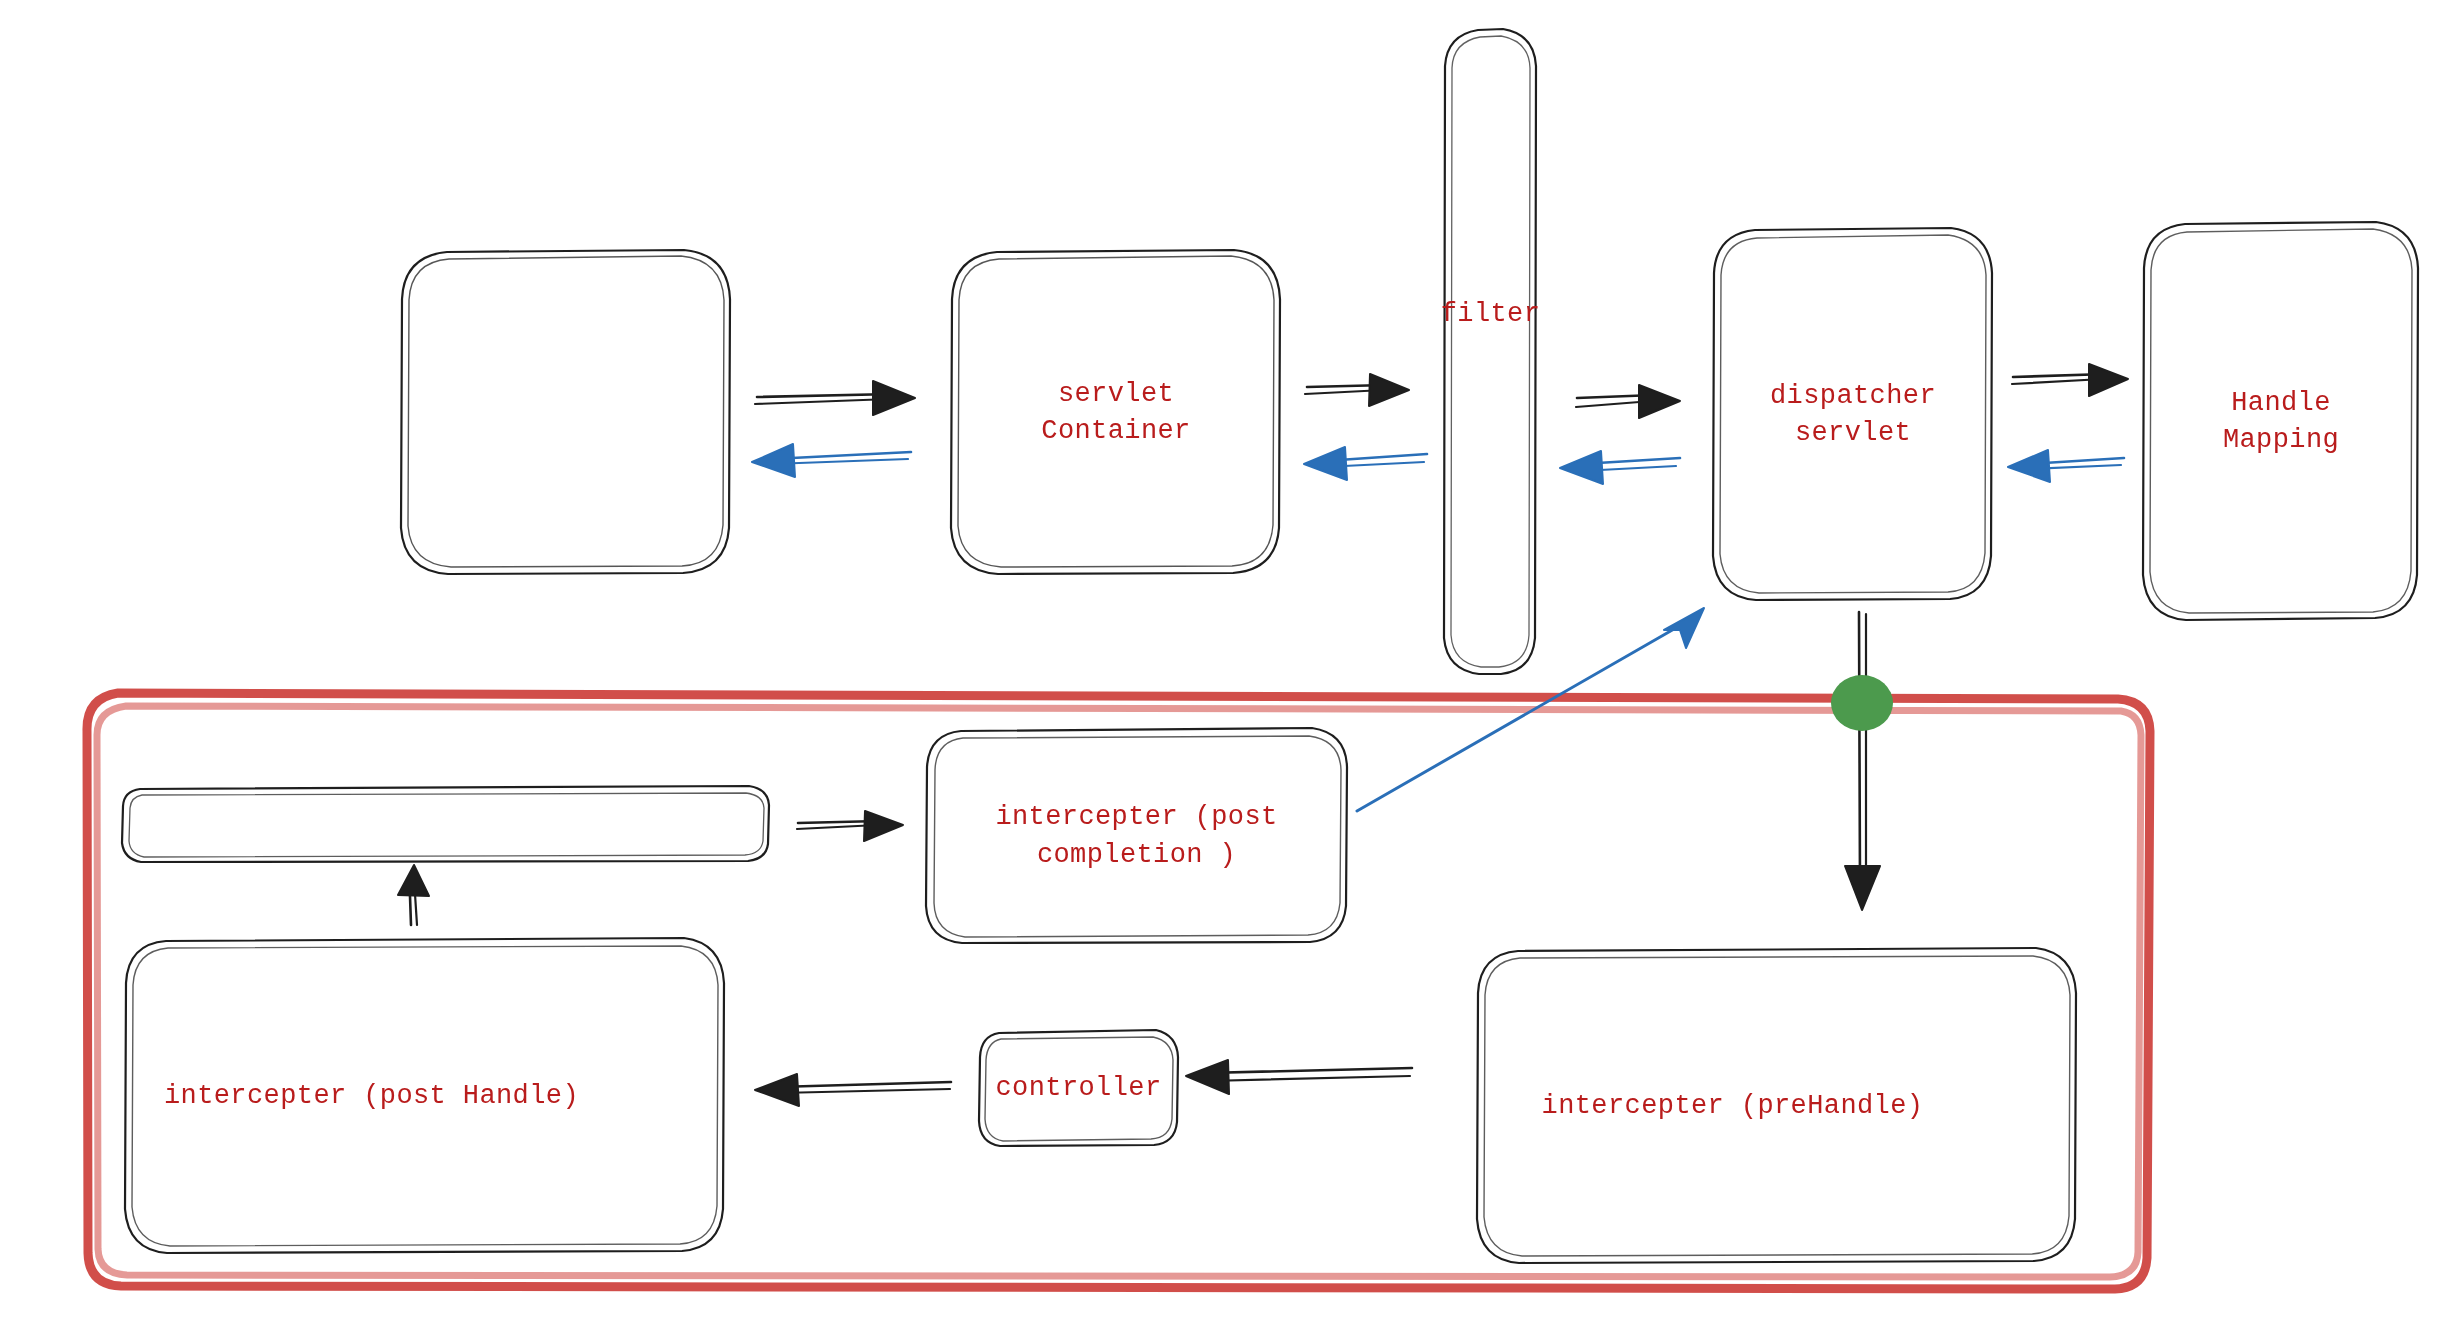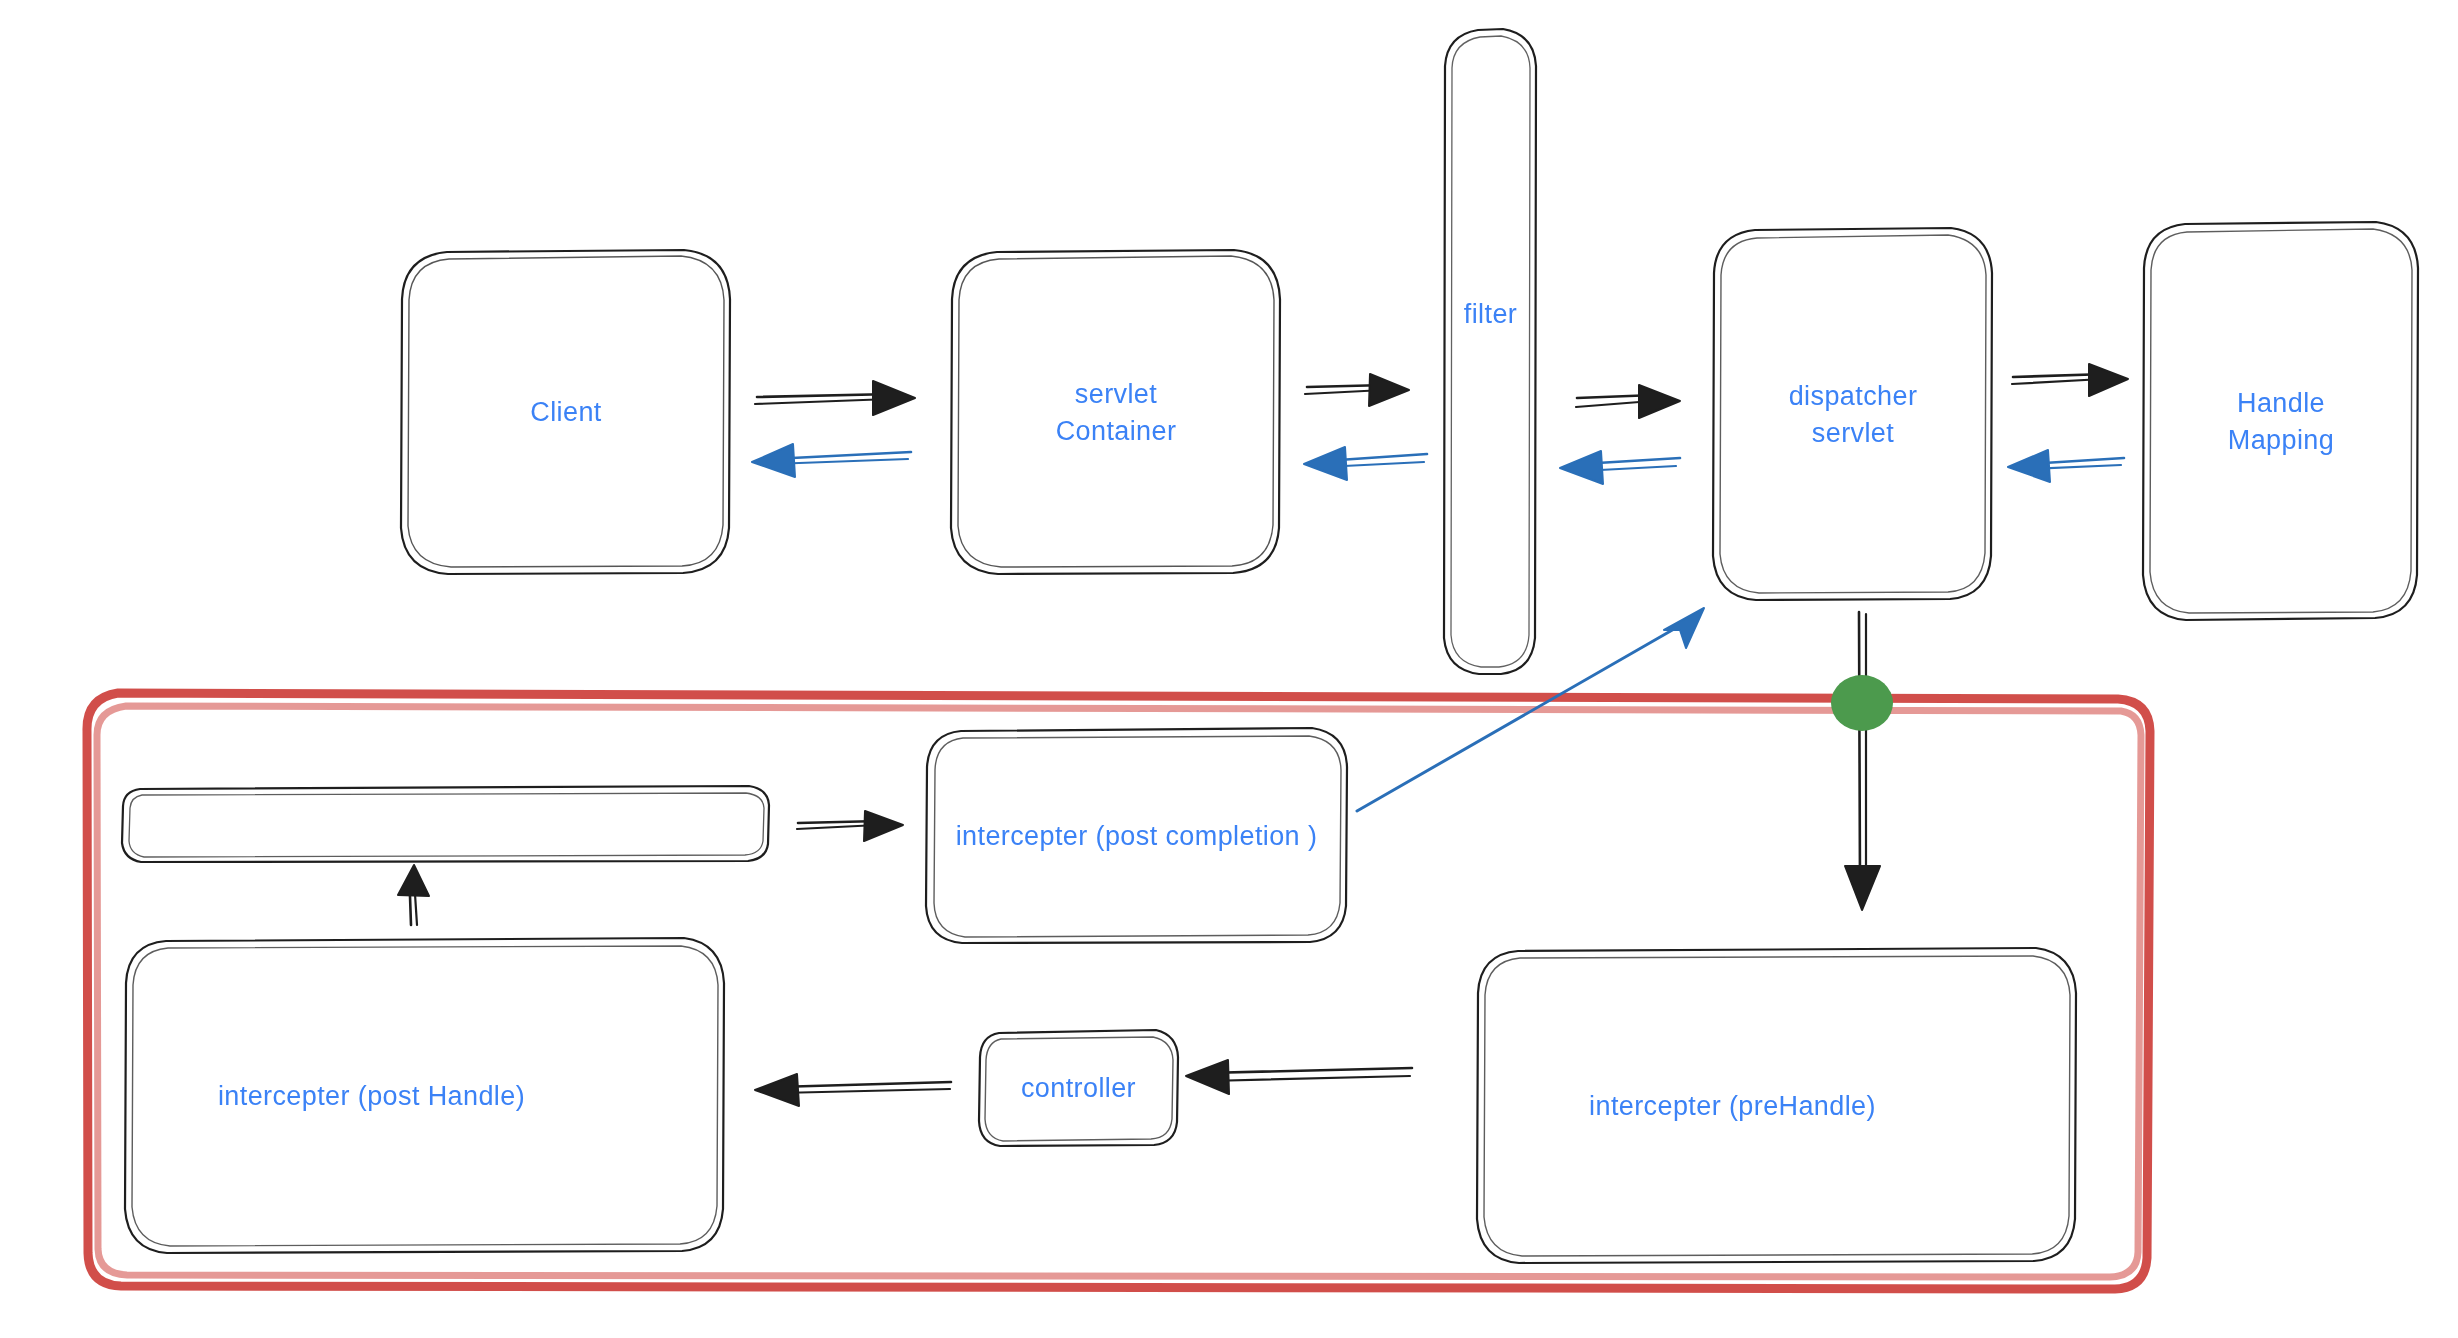--- a/index.html
+++ b/index.html
@@ -26,22 +26,22 @@
     top: 0;
     width: 2458px;
     height: 1338px;
   }
   .node-label {
     position: absolute;
     display: flex;
     align-items: center;
     justify-content: center;
     text-align: center;
-    color: #3b82f6;
-    font-family: Liberation Sans, sans-serif;
+    color: #b91c1c;
+    font-family: Liberation Mono, monospace;
     font-size: 27px;
     line-height: 1.38;
     letter-spacing: 0.4px;
     white-space: pre-line;
     pointer-events: none;
     user-select: none;
   }
 </style>
 </head>
 <body>
@@ -187,21 +187,20 @@
       <path d="M 865 811 L 903 825 L 864 841 Z" fill="#1e1e1e" stroke="#1e1e1e" stroke-width="2" stroke-linejoin="round"></path>
     </g>
 
     <g>
       <path d="M 1357 811 L 1688 621" fill="none" stroke="#2a6fb8" stroke-width="3" stroke-linecap="round"></path>
       <path d="M 1664 630 L 1704 608 L 1686 648 L 1680 630 Z" fill="#2a6fb8" stroke="#2a6fb8" stroke-width="2" stroke-linejoin="round"></path>
     </g>
 
   </svg>
 
-  <div class="node-label" style="left:401px; top:252px; width:330px; height:322px;">Client</div>
 
   <div class="node-label" style="left:951px; top:252px; width:330px; height:322px;">servlet
 Container</div>
 
   <div class="node-label" style="left:1444px; top:295px; width:93px; height:40px;">filter</div>
 
   <div class="node-label" style="left:1713px; top:230px; width:280px; height:370px;">dispatcher
 servlet</div>
 
   <div class="node-label" style="left:2143px; top:224px; width:276px; height:396px;">Handle

